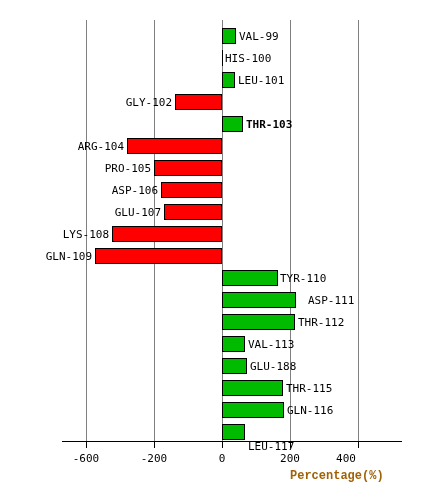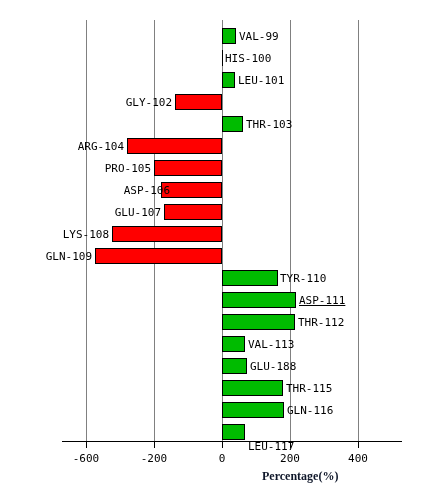--- a/index.html
+++ b/index.html
@@ -40,25 +40,26 @@
     position: absolute;
     font-family: "DejaVu Sans Mono", monospace;
     font-size: 11px;
     color: #000000;
     text-align: center;
     white-space: nowrap;
     transform: translateX(-50%);
   }
   .axis-title {
     position: absolute;
-    font-family: Liberation Serif, serif;
+    font-family: Liberation Mono, monospace;
     font-size: 12px;
     font-weight: bold;
-    color: #0f172a;
+    color: #a16207;
     white-space: nowrap;
+    margin-left: 28px;
   }
   
   .bar {
     position: absolute;
     border: 1px solid #000000;
     box-sizing: border-box;
   }
   .bar-zero {
     position: absolute;
     width: 1px;
@@ -91,37 +92,37 @@
   <div id="bars-layer">
       <div class="bar" style="left: 222px; top: 28px; width: 14px; height: 16px; background: rgb(0, 187, 0);"></div>
       <div class="bar-label" style="top: 31px; left: 239px;">VAL-99</div>
       <div class="bar-zero" style="left: 222px; top: 50px; height: 16px;"></div>
       <div class="bar-label" style="top: 53px; left: 225px;">HIS-100</div>
       <div class="bar" style="left: 222px; top: 72px; width: 13px; height: 16px; background: rgb(0, 187, 0);"></div>
       <div class="bar-label" style="top: 75px; left: 238px;">LEU-101</div>
       <div class="bar" style="left: 175px; top: 94px; width: 47px; height: 16px; background: rgb(255, 0, 0);"></div>
       <div class="bar-label left" style="top: 97px; left: 172px; padding-left: 40px;">GLY-102</div>
       <div class="bar" style="left: 222px; top: 116px; width: 21px; height: 16px; background: rgb(0, 187, 0);"></div>
-      <div class="bar-label" style="top: 119px; left: 246px;">THR-103</div>
+      <div class="bar-label" style="top: 119px; left: 246px; font-weight: bold;">THR-103</div>
       <div class="bar" style="left: 127px; top: 138px; width: 95px; height: 16px; background: rgb(255, 0, 0);"></div>
       <div class="bar-label left" style="top: 141px; left: 124px;">ARG-104</div>
       <div class="bar" style="left: 154px; top: 160px; width: 68px; height: 16px; background: rgb(255, 0, 0);"></div>
       <div class="bar-label left" style="top: 163px; left: 151px;">PRO-105</div>
       <div class="bar" style="left: 161px; top: 182px; width: 61px; height: 16px; background: rgb(255, 0, 0);"></div>
-      <div class="bar-label left" style="top: 185px; left: 158px; margin-left: 12px;">ASP-106</div>
+      <div class="bar-label left" style="top: 185px; left: 158px;">ASP-106</div>
       <div class="bar" style="left: 164px; top: 204px; width: 58px; height: 16px; background: rgb(255, 0, 0);"></div>
       <div class="bar-label left" style="top: 207px; left: 161px;">GLU-107</div>
       <div class="bar" style="left: 112px; top: 226px; width: 110px; height: 16px; background: rgb(255, 0, 0);"></div>
       <div class="bar-label left" style="top: 229px; left: 109px;">LYS-108</div>
       <div class="bar" style="left: 95px; top: 248px; width: 127px; height: 16px; background: rgb(255, 0, 0);"></div>
       <div class="bar-label left" style="top: 251px; left: 92px;">GLN-109</div>
       <div class="bar" style="left: 222px; top: 270px; width: 56px; height: 16px; background: rgb(0, 187, 0);"></div>
       <div class="bar-label" style="top: 273px; left: 280px;">TYR-110</div>
       <div class="bar" style="left: 222px; top: 292px; width: 74px; height: 16px; background: rgb(0, 187, 0);"></div>
-      <div class="bar-label" style="top: 295px; left: 299px; text-decoration: underline;">ASP-111</div>
+      <div class="bar-label" style="top: 295px; left: 308px;">ASP-111</div>
       <div class="bar" style="left: 222px; top: 314px; width: 73px; height: 16px; background: rgb(0, 187, 0);"></div>
       <div class="bar-label" style="top: 317px; left: 298px;">THR-112</div>
       <div class="bar" style="left: 222px; top: 336px; width: 23px; height: 16px; background: rgb(0, 187, 0);"></div>
       <div class="bar-label" style="top: 339px; left: 248px;">VAL-113</div>
       <div class="bar" style="left: 222px; top: 358px; width: 25px; height: 16px; background: rgb(0, 187, 0);"></div>
       <div class="bar-label" style="top: 361px; left: 250px;">GLU-188</div>
       <div class="bar" style="left: 222px; top: 380px; width: 61px; height: 16px; background: rgb(0, 187, 0);"></div>
       <div class="bar-label" style="top: 383px; left: 286px;">THR-115</div>
       <div class="bar" style="left: 222px; top: 402px; width: 62px; height: 16px; background: rgb(0, 187, 0);"></div>
       <div class="bar-label" style="top: 405px; left: 287px;">GLN-116</div>
@@ -132,16 +133,16 @@
       <div class="axis-line" style="left: 62px; top: 441px; width: 340px;"></div>
       <div class="tick-mark" style="left: 86px; top: 442px; height: 6px;"></div>
       <div class="tick-label" style="left: 86px; top: 452px;">-600</div>
       <div class="tick-mark" style="left: 154px; top: 442px; height: 6px;"></div>
       <div class="tick-label" style="left: 154px; top: 452px;">-200</div>
       <div class="tick-mark" style="left: 222px; top: 442px; height: 6px;"></div>
       <div class="tick-label" style="left: 222px; top: 452px;">0</div>
       <div class="tick-mark" style="left: 290px; top: 442px; height: 6px;"></div>
       <div class="tick-label" style="left: 290px; top: 452px;">200</div>
       <div class="tick-mark" style="left: 358px; top: 442px; height: 6px;"></div>
-      <div class="tick-label" style="left: 358px; top: 452px;">400</div>
+      <div class="tick-label" style="left: 346px; top: 452px;">400</div>
     </div>
   <div class="axis-title" id="axis-title" style="left: 262px; top: 469px;">Percentage(%)</div>
 </div>
 
 </body></html>

